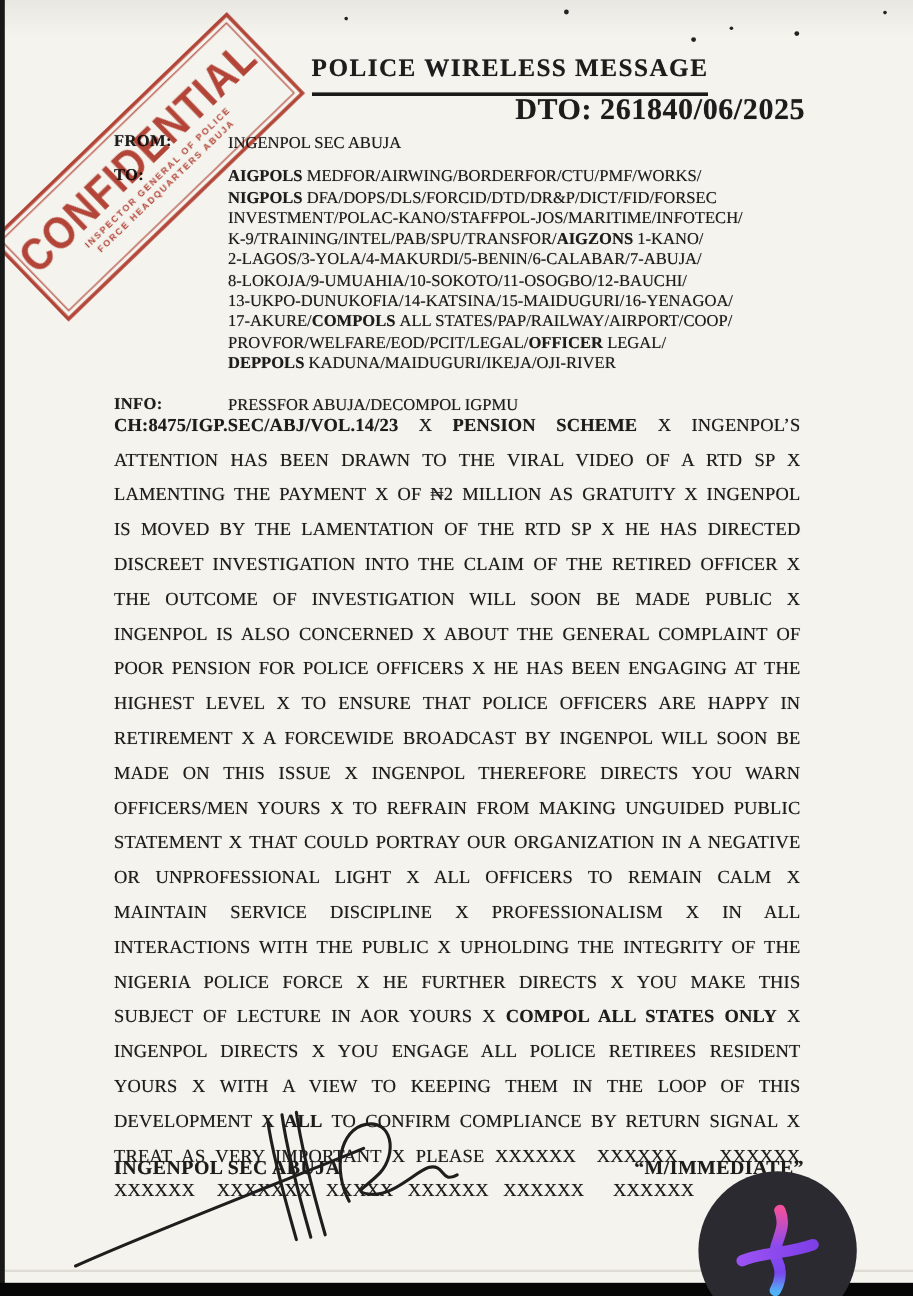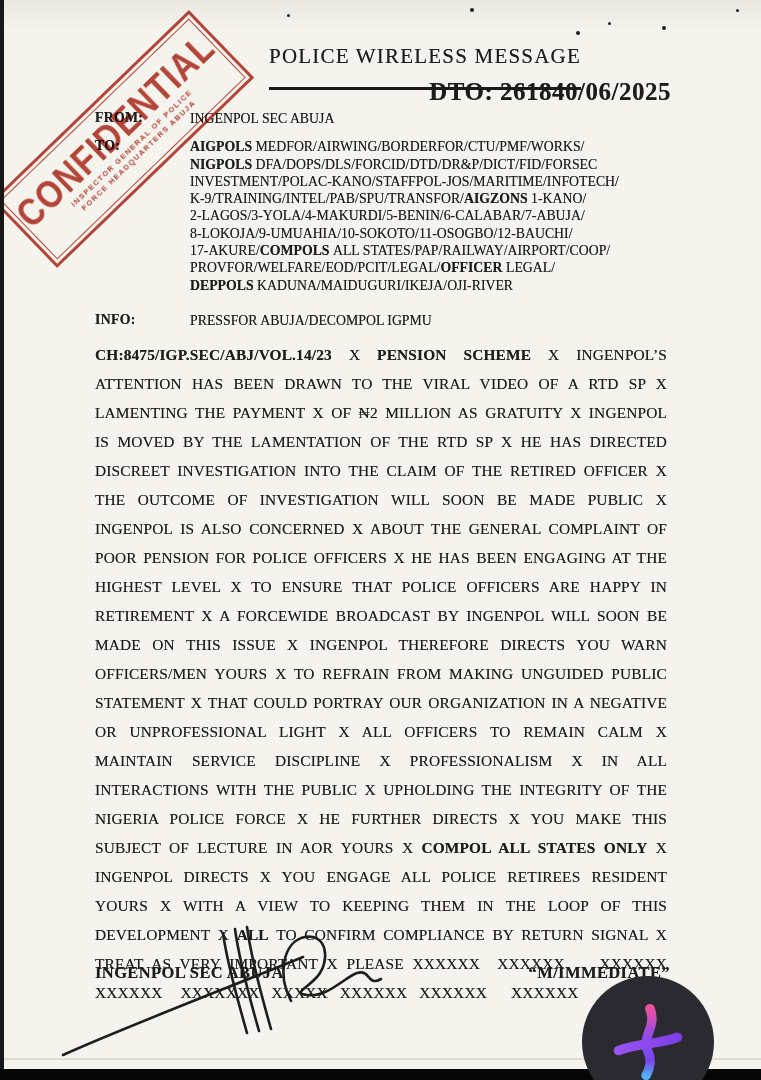--- a/index.html
+++ b/index.html
@@ -19,22 +19,22 @@
     color:#b33425;mix-blend-mode:multiply;opacity:.9;filter:blur(.3px);}
   .stamp::after{content:"";position:absolute;inset:3px;border:1.5px solid #b33425;}
   .stamp-word{font-family:"Liberation Sans","DejaVu Sans",sans-serif;font-weight:700;
     font-size:33px;letter-spacing:1px;transform:scaleY(1.15);line-height:1;}
   .stamp-sub{font-family:"Liberation Sans","DejaVu Sans",sans-serif;font-size:7.5px;
     letter-spacing:1.5px;margin-top:3px;line-height:1.3;text-align:center;font-weight:700;}
 
   
   .ink{color:#1d1c1b;text-shadow:0 0 .6px rgba(20,20,20,.55);}
   .title-wrap{position:absolute;left:190px;top:44px;width:470px;text-align:center;z-index:2;}
-  .doc-title{display:inline-block;font-size:21px;font-weight:400;letter-spacing:1.2px;
-    border-bottom:3px solid #1b1a19;padding-bottom:18px;}
+  .doc-title{display:inline-block;font-size:21px;font-weight:700;letter-spacing:1.2px;
+    border-bottom:3px solid #1b1a19;padding-bottom:8px;}
   .dto{position:absolute;right:90px;top:78px;font-size:25px;font-weight:700;letter-spacing:.5px;z-index:2;font-family:Liberation Serif, serif;}
 
   .address{position:absolute;left:95px;top:110px;width:575px;z-index:2;font-size:13.8px;}
   .addr-row{display:grid;grid-template-columns:95px 1fr;}
   .addr-label{font-weight:700;letter-spacing:.3px;}
   .addr-row.from{margin-bottom:11px;}
   .to-line{line-height:17.3px;}
   .addr-row.to{margin-bottom:18px;}
   .from-val,.info-val{line-height:17.3px;}
   .b{font-weight:700;}
@@ -87,20 +87,21 @@
     </div>
     <div class="addr-row to">
       <span class="addr-label">TO:</span>
       <div>
           <div class="to-line"><span class="b">AIGPOLS </span><span>MEDFOR/AIRWING/BORDERFOR/CTU/PMF/WORKS/</span></div>
           <div class="to-line"><span class="b">NIGPOLS </span><span>DFA/DOPS/DLS/FORCID/DTD/DR&amp;P/DICT/FID/FORSEC</span></div>
           <div class="to-line"><span>INVESTMENT/POLAC-KANO/STAFFPOL-JOS/MARITIME/INFOTECH/</span></div>
           <div class="to-line"><span>K-9/TRAINING/INTEL/PAB/SPU/TRANSFOR/</span><span class="b">AIGZONS </span><span>1-KANO/</span></div>
           <div class="to-line"><span>2-LAGOS/3-YOLA/4-MAKURDI/5-BENIN/6-CALABAR/7-ABUJA/</span></div>
           <div class="to-line"><span>8-LOKOJA/9-UMUAHIA/10-SOKOTO/11-OSOGBO/12-BAUCHI/</span></div>
+          <div class="to-line"><span>13-UKPO-DUNUKOFIA/14-KATSINA/15-MAIDUGURI/16-YENAGOA/</span></div>
           <div class="to-line"><span>17-AKURE/</span><span class="b">COMPOLS </span><span>ALL STATES/PAP/RAILWAY/AIRPORT/COOP/</span></div>
           <div class="to-line"><span>PROVFOR/WELFARE/EOD/PCIT/LEGAL/</span><span class="b">OFFICER </span><span>LEGAL/</span></div>
           <div class="to-line"><span class="b">DEPPOLS </span><span>KADUNA/MAIDUGURI/IKEJA/OJI-RIVER</span></div>
         </div>
     </div>
     <div class="addr-row">
       <span class="addr-label">INFO:</span>
       <span class="info-val">PRESSFOR ABUJA/DECOMPOL IGPMU</span>
     </div>
   </div>

